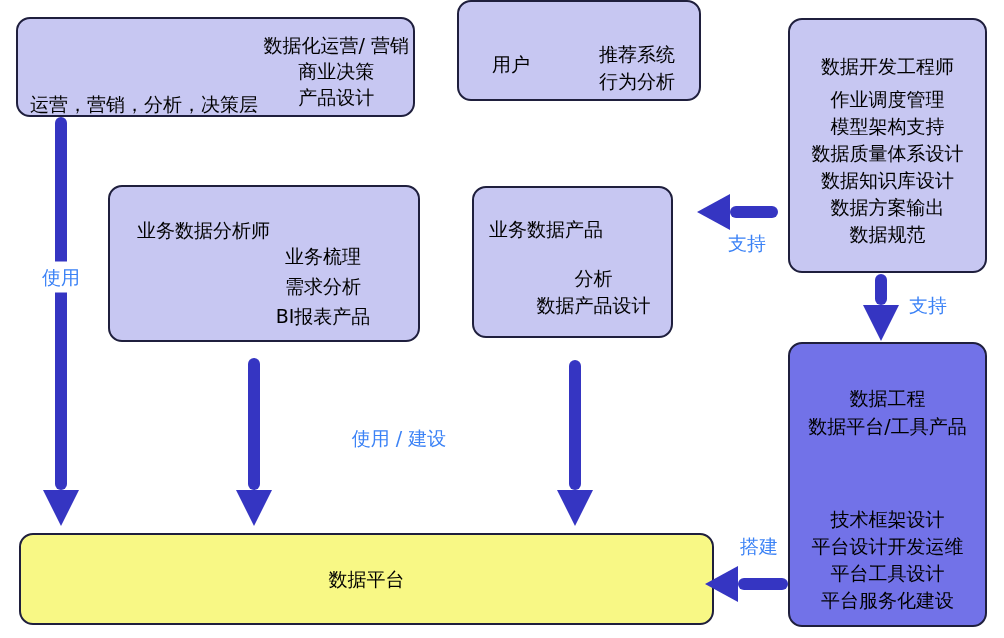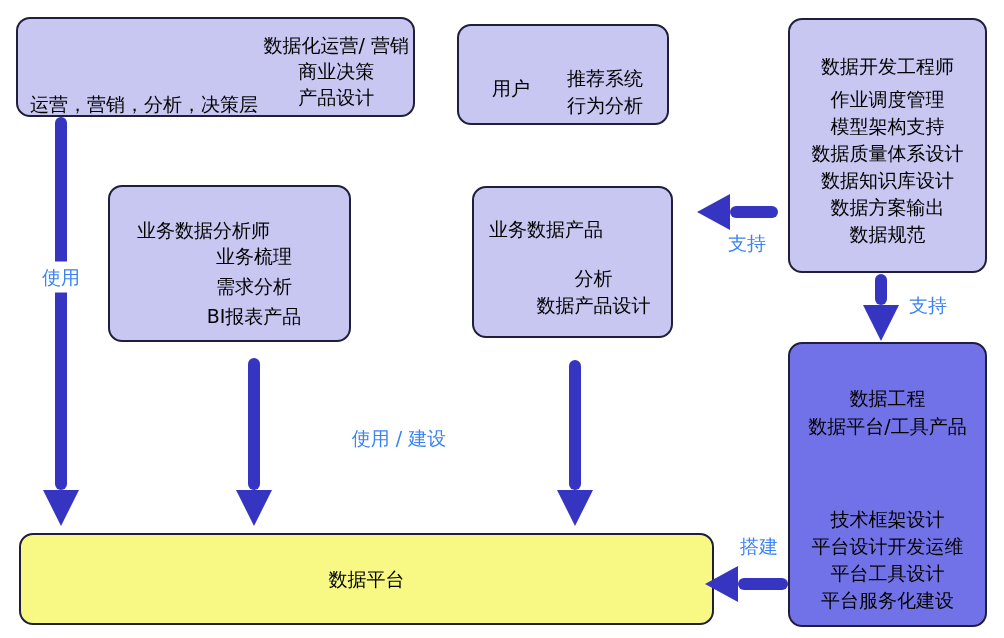--- a/index.html
+++ b/index.html
@@ -79,41 +79,41 @@
 
   <div class="node" style="left:16px; top:17px; width:399px; height:100px;">
     <div class="abs" style="left:12px; top:72px;">运营，营销，分析，决策层</div>
     <div class="abs center-text" style="right:4px; top:13px; line-height:26px;">
       <div>数据化运营/ 营销</div>
       <div>商业决策</div>
       <div>产品设计</div>
     </div>
   </div>
 
-  <div class="node" style="left:457px; top:24px; width:212px; height:101px;">
+  <div class="node" style="left:457px; top:0; width:244px; height:101px;">
     <div class="abs" style="left:33px; top:49px;">用户</div>
     <div class="abs center-text" style="right:24px; top:39px;">
       <div>推荐系统</div>
       <div>行为分析</div>
     </div>
   </div>
 
   <div class="node center-text" style="left:788px; top:18px; width:199px; height:255px;">
     <div style="margin-top:33px;">数据开发工程师</div>
     <div style="margin-top:6px;text-align:center;">
       <div>作业调度管理</div>
       <div>模型架构支持</div>
       <div>数据质量体系设计</div>
       <div>数据知识库设计</div>
       <div>数据方案输出</div>
       <div>数据规范</div>
     </div>
   </div>
 
-  <div class="node" style="left:108px; top:185px; width:243px; height:157px;">
+  <div class="node" style="left:108px; top:185px; width:312px; height:157px;">
     <div class="abs" style="left:27px; top:30px;">业务数据分析师</div>
     <div class="abs center-text" style="right:20px; top:54px; width:150px; line-height:30px;">
       <div>业务梳理</div>
       <div>需求分析</div>
       <div>BI报表产品</div>
     </div>
   </div>
 
   <div class="node" style="left:472px; top:186px; width:201px; height:152px;">
     <div class="abs" style="left:15px; top:28px;">业务数据产品</div>

